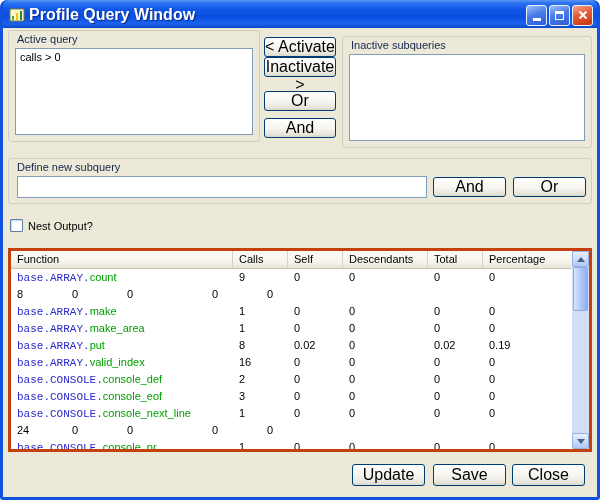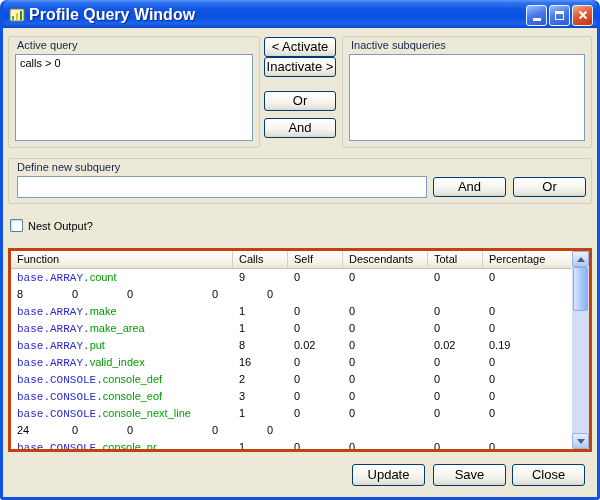--- a/index.html
+++ b/index.html
@@ -58,26 +58,26 @@
     background:#fff; border:1px solid #7F9DB9;
     overflow:hidden;
   }
   .list-item { padding:2px 4px; color:#000; }
 
   .btn {
     position:absolute;
     height:20px;
     border:1px solid #003C74; border-radius:3px;
     background:linear-gradient(180deg,#FFFFFF 0%,#F5F4EF 55%,#E8E6DC 85%,#D8D7CC 100%);
-    font-family:"Liberation Sans", sans-serif; font-size:13px; color:#000;
+    font-family:"Liberation Sans", sans-serif; font-size:16px; color:#000;
     text-align:center; line-height:18px;
     cursor:default;
   }
 
-  #group-active   { left:5px;  top:8px;  width:252px; height:112px; }
+  #group-active   { left:5px;  top:2px;  width:252px; height:112px; }
   #group-inactive { left:339px;top:8px;  width:250px; height:112px; }
   #btn-activate   { left:261px; top:9px;  width:72px; }
   #btn-inactivate { left:261px; top:29px; width:72px; }
   #btn-or         { left:261px; top:63px; width:72px; }
   #btn-and        { left:261px; top:90px; width:72px; }
 
   #group-define { left:5px; top:130px; width:584px; height:46px; }
   #subquery-input {
     position:absolute; left:8px; top:17px; width:410px; height:22px;
     border:1px solid #7F9DB9; background:#fff;

